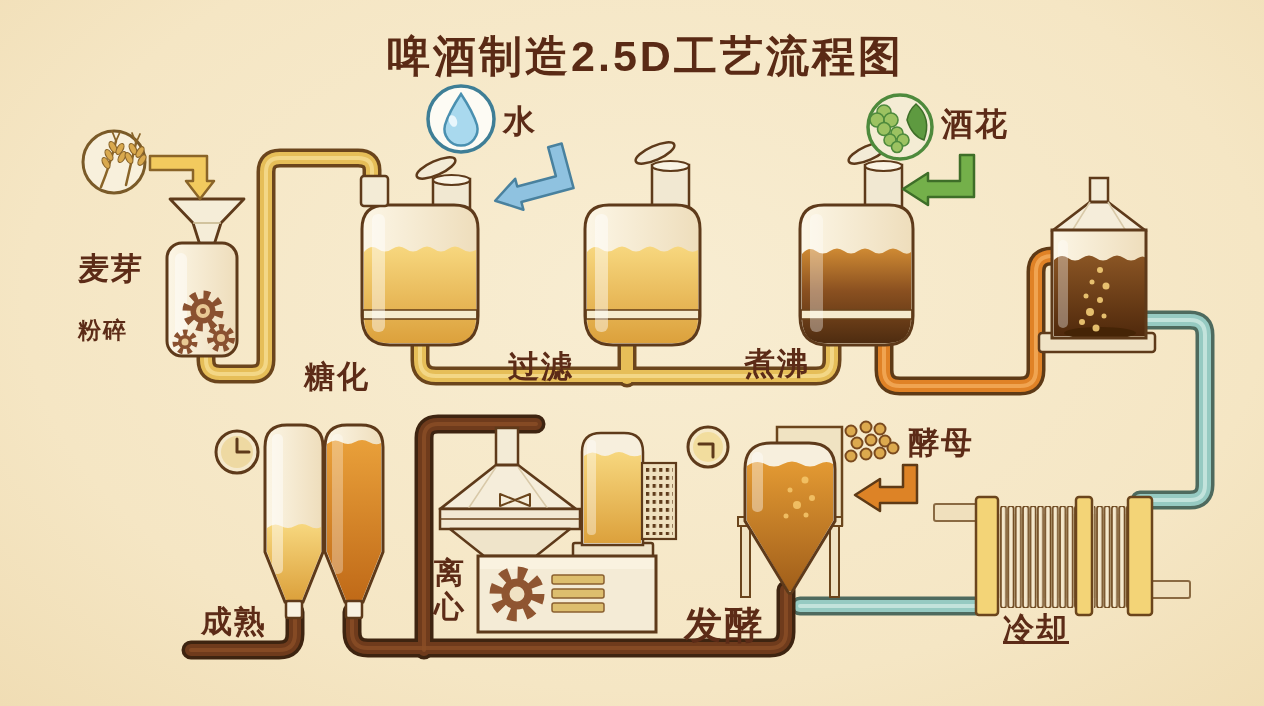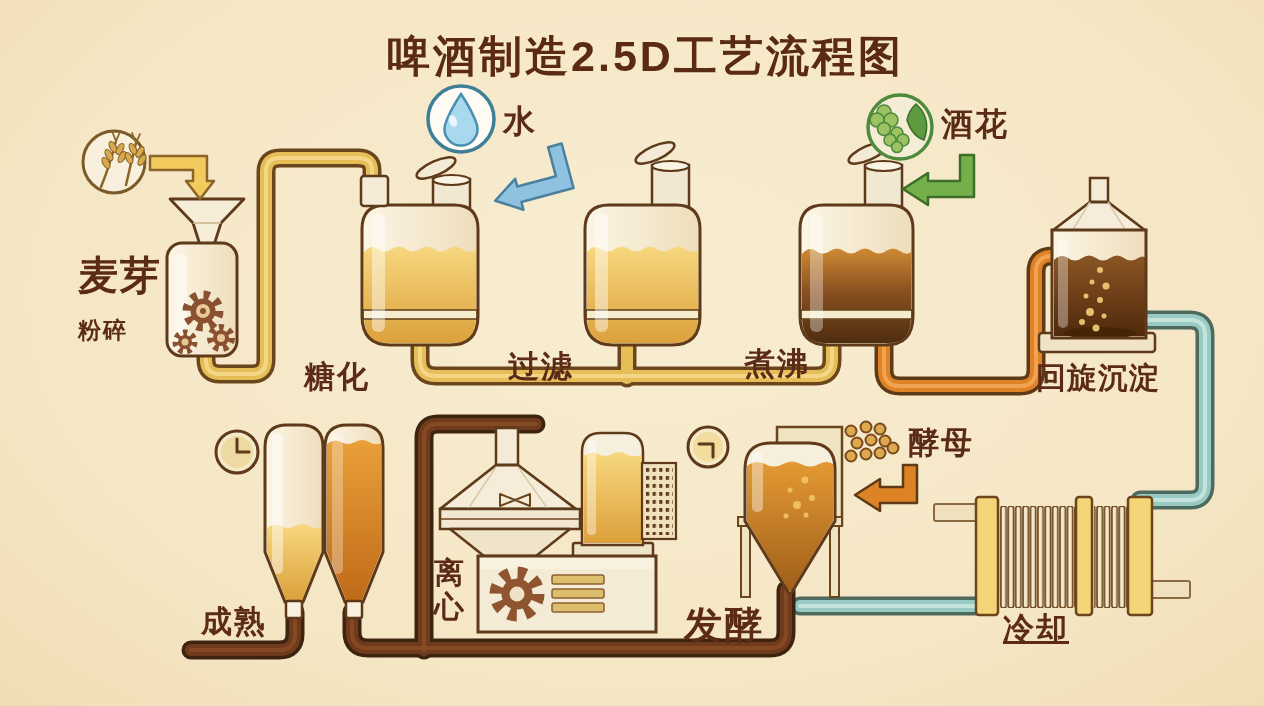--- a/index.html
+++ b/index.html
@@ -329,27 +329,26 @@
 
   <g>
     <circle cx="237" cy="452" r="21" fill="#F5E9CC" stroke="#5E3A1A" stroke-width="3"></circle>
     <circle cx="237" cy="452" r="16" fill="#EED9A2"></circle>
     <path d="M 237 452 L 237 439 M 237 452 L 249 452" stroke="#5E3A1A" stroke-width="3" stroke-linecap="round"></path>
   </g>
 </svg>
 
 <div class="lbl title">啤酒制造2.5D工艺流程图</div>
 
-<div class="lbl" style="left:78px;top:248px;font-size:40px;text-align:right;">麦芽</div>
+<div class="lbl" style="left:78px;top:248px;font-size:31px;text-align:right;">麦芽</div>
 <div class="lbl" style="left:78px;top:315px;font-size:23px;">粉碎</div>
 <div class="lbl" style="left:304px;top:356px;font-size:31px;">糖化</div>
 <div class="lbl" style="left:503px;top:100px;font-size:32px;">水</div>
 <div class="lbl" style="left:508px;top:346px;font-size:31px;">过滤</div>
 <div class="lbl" style="left:729px;top:343px;font-size:31px;margin-left:15px;">煮沸</div>
 <div class="lbl" style="left:941px;top:103px;font-size:32px;">酒花</div>
-<div class="lbl" style="left:1036px;top:358px;font-size:30px;letter-spacing:1px;">回旋沉淀</div>
 <div class="lbl" style="left:1003px;top:608px;font-size:31px;text-decoration:underline;">冷却</div>
 <div class="lbl" style="left:908px;top:422px;font-size:31px;">酵母</div>
 <div class="lbl" style="left:684px;top:600px;font-size:38px;">发酵</div>
 <div class="lbl v" style="left:434px;top:556px;font-size:30px;width:34px;letter-spacing:0;">离心</div>
 <div class="lbl" style="left:201px;top:601px;font-size:31px;">成熟</div>
 
 </div>
 
 </body></html>

